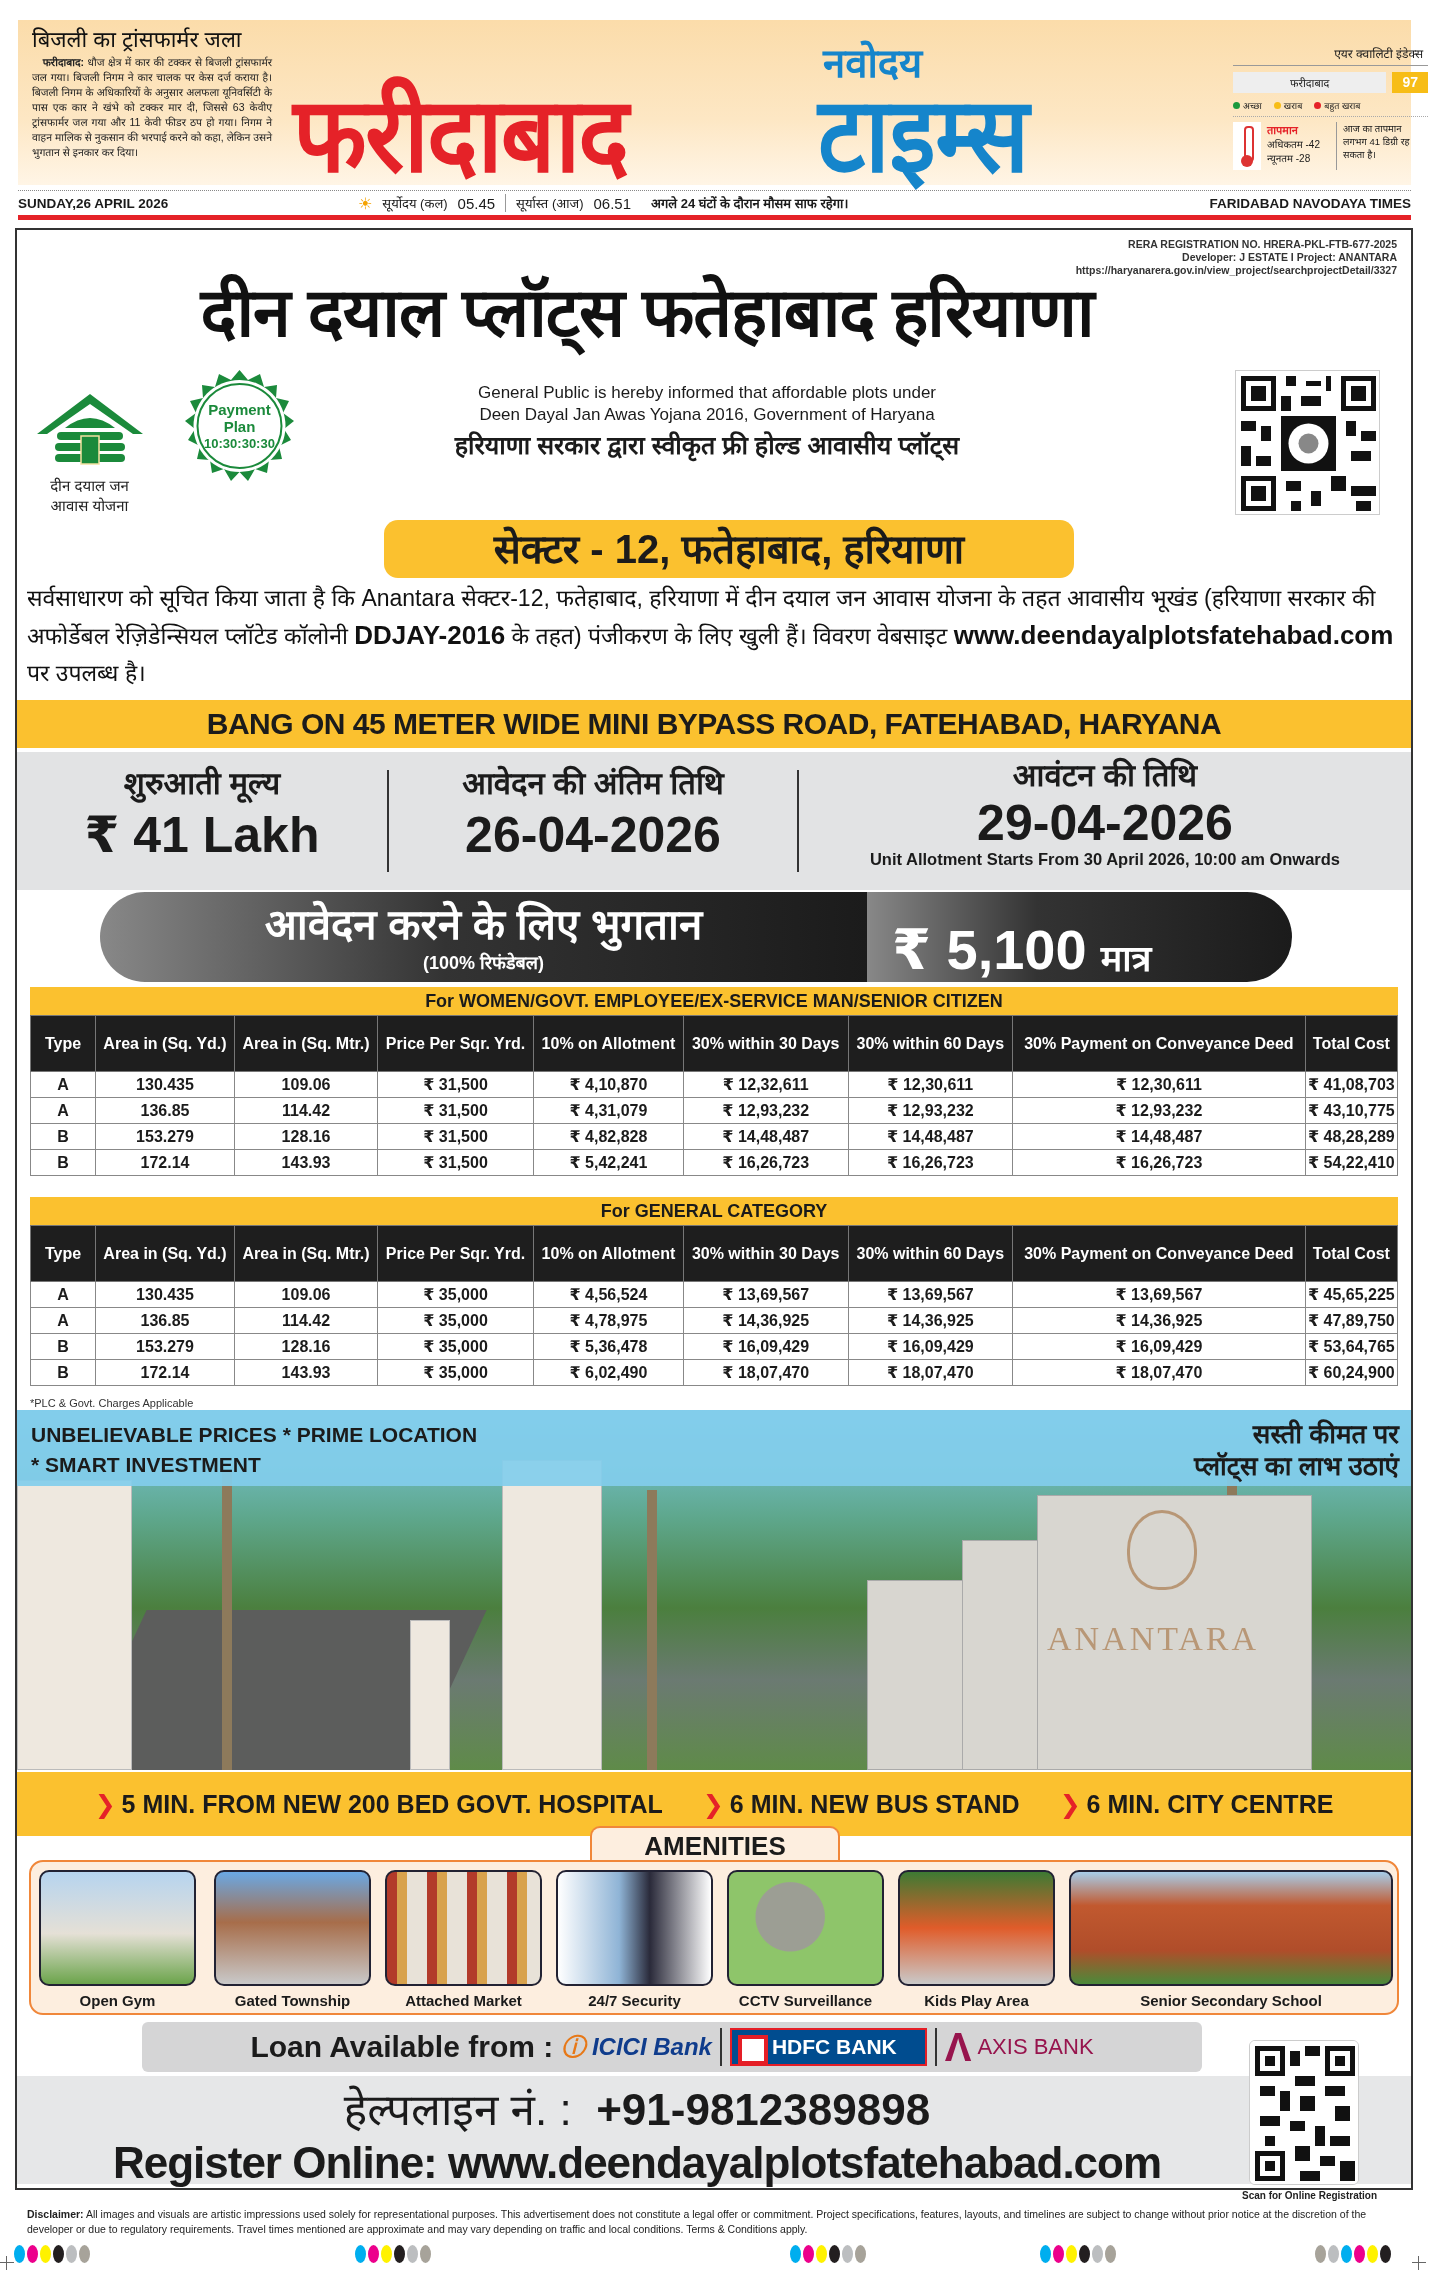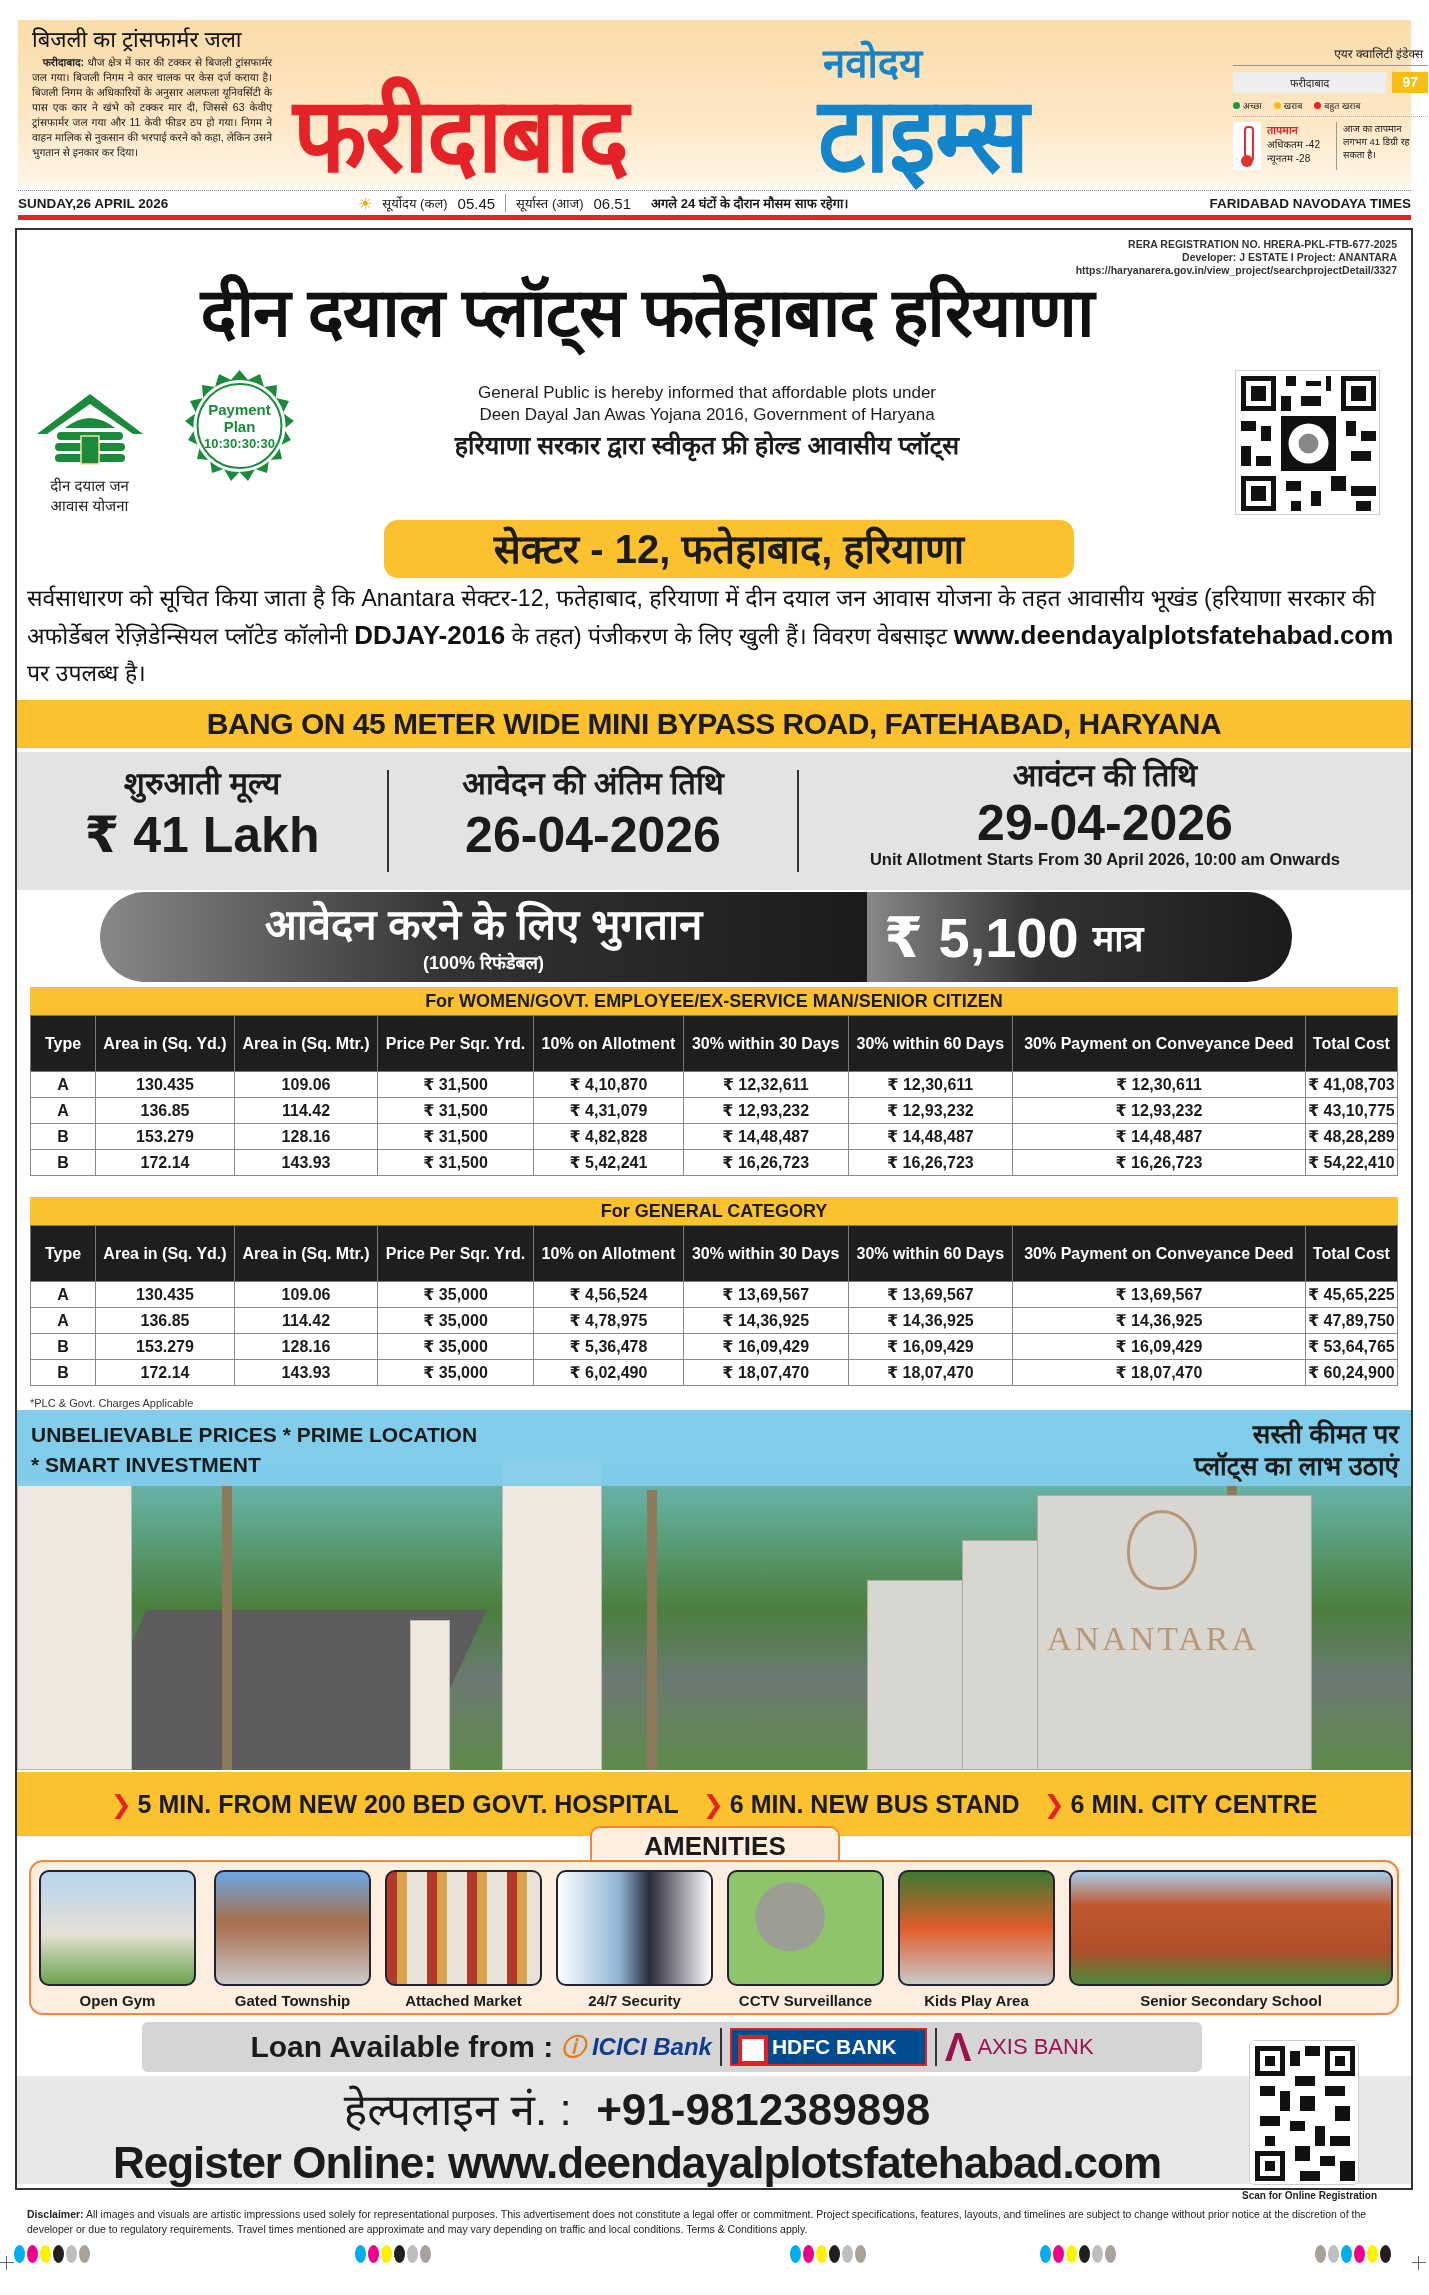--- a/index.html
+++ b/index.html
@@ -52,39 +52,39 @@
 .info-band{position:absolute;left:0;top:522px;width:1394px;height:138px;background:#e2e3e4;display:flex}
 .info-col{text-align:center;padding-top:12px}
 .info-col .lbl{font-size:31px;font-weight:bold;line-height:40px}
 .info-col .val{font-size:50px;font-weight:bold;line-height:62px}
 .info-col .note{font-size:16.5px;font-weight:bold}
 .vdiv{width:2px;background:#333;margin:18px 0}
 .pay-pill{position:absolute;left:83px;top:662px;width:1192px;height:90px;border-radius:45px;overflow:hidden;display:flex}
 .pay-left{width:767px;background:linear-gradient(90deg,#888 0%,#333 45%,#1b1b1b 100%);color:#fff;text-align:center;padding-top:8px}
 .pay-left .t{font-size:42px;font-weight:bold;line-height:50px}
 .pay-left .s{font-size:18px;font-weight:bold}
-.pay-right{flex:1;background:linear-gradient(90deg,#888 0%,#333 40%,#1b1b1b 100%);color:#fff;font-size:56px;font-weight:bold;display:flex;align-items:center;padding-left:17px}
+.pay-right{flex:1;background:linear-gradient(90deg,#888 0%,#333 40%,#1b1b1b 100%);color:#fff;font-size:56px;font-weight:bold;display:flex;align-items:flex-end;padding-left:25px}
 .pay-right span.m{font-size:36px;margin-left:14px}
 .tbl{position:absolute;left:13px;width:1368px;border-collapse:collapse}
 .tbl caption{background:#fbc12f;font-size:18px;font-weight:bold;height:28px;line-height:28px;text-align:center}
 .tbl th{background:#1e1e1e;color:#fff;font-size:16px;font-weight:bold;border:1px solid #777;height:56px;line-height:20px;padding:0 4px}
 .tbl td{border:1px solid #888;font-size:16px;font-weight:bold;text-align:center;height:26px}
 .tbl td:first-child{width:65px}
 .plc{position:absolute;left:13px;top:1167px;font-size:11px;color:#333}
 .render{position:absolute;left:0;top:1180px;width:1394px;height:360px;background:linear-gradient(180deg,#7fcce8 0%,#5ea78c 30%,#4b7f3e 55%,#6b7a72 75%,#5f8b49 100%);overflow:hidden}
 .tagline-l{position:absolute;left:14px;top:10px;font-size:21px;font-weight:bold;line-height:30px;color:#1b1b1b;z-index:3}
 .tagline-r{position:absolute;right:12px;top:8px;font-size:26px;font-weight:bold;line-height:32px;text-align:right;z-index:3}
 .sky{position:absolute;left:0;top:0;width:100%;height:76px;background:rgba(130,205,235,0.92);z-index:2}
 .gate{position:absolute;background:#eee8df;border:1px solid #bbb}
 .wall{position:absolute;background:#d8d6d0;border:1px solid #aaa}
 .palm{position:absolute;width:10px;background:#8d7a5b}
 .road{position:absolute;left:90px;top:200px;width:340px;height:170px;background:#5c5d5c;transform:skewX(-25deg)}
 .anantara{position:absolute;left:1030px;top:210px;font-size:34px;letter-spacing:3px;color:#b89776;font-family:"Liberation Serif",serif}
 .lotus{position:absolute;left:1110px;top:100px;width:70px;height:80px;border:3px solid #b89776;border-radius:50% 50% 45% 45%}
-.proximity{position:absolute;left:0;top:1542px;width:1394px;height:64px;background:#fbc12f;display:flex;justify-content:center;gap:24px;align-items:center;font-size:25px;font-weight:bold}
+.proximity{position:absolute;left:0;top:1542px;width:1394px;height:64px;background:#fbc12f;display:flex;justify-content:center;gap:40px;align-items:center;font-size:25px;font-weight:bold}
 .proximity .arrow{color:#e52228;margin-right:6px}
 .amen-title{position:absolute;left:573px;top:1596px;width:250px;height:36px;background:#fdeedf;border:2px solid #f0873a;border-bottom:none;border-radius:10px 10px 0 0;text-align:center;font-size:26px;font-weight:bold;line-height:36px}
 .amen-box{position:absolute;left:12px;top:1630px;width:1370px;height:155px;background:#fdeedf;border:2px solid #f0873a;border-radius:14px}
 .amen-item{position:absolute;top:8px;text-align:center}
 .amen-img{height:116px;border:2px solid #223;border-radius:10px;overflow:hidden}
 .amen-lbl{font-size:15px;font-weight:bold;margin-top:6px}
 .loan{position:absolute;left:125px;top:1792px;width:1060px;height:50px;background:#d5d5d6;border-radius:6px;display:flex;align-items:center;justify-content:center;gap:8px}
 .loan-lbl{font-size:30px;font-weight:bold}
 .icici{font-size:24px;font-weight:bold;font-style:italic;color:#0f3c8c}
 .icici .i{color:#e77817}

